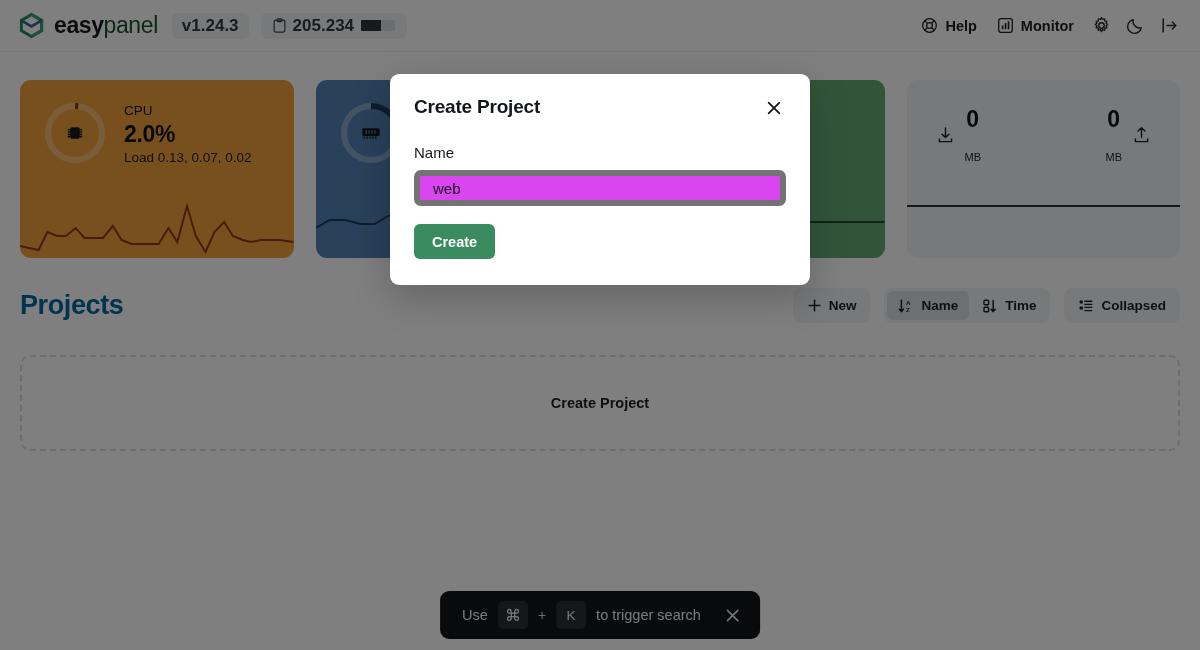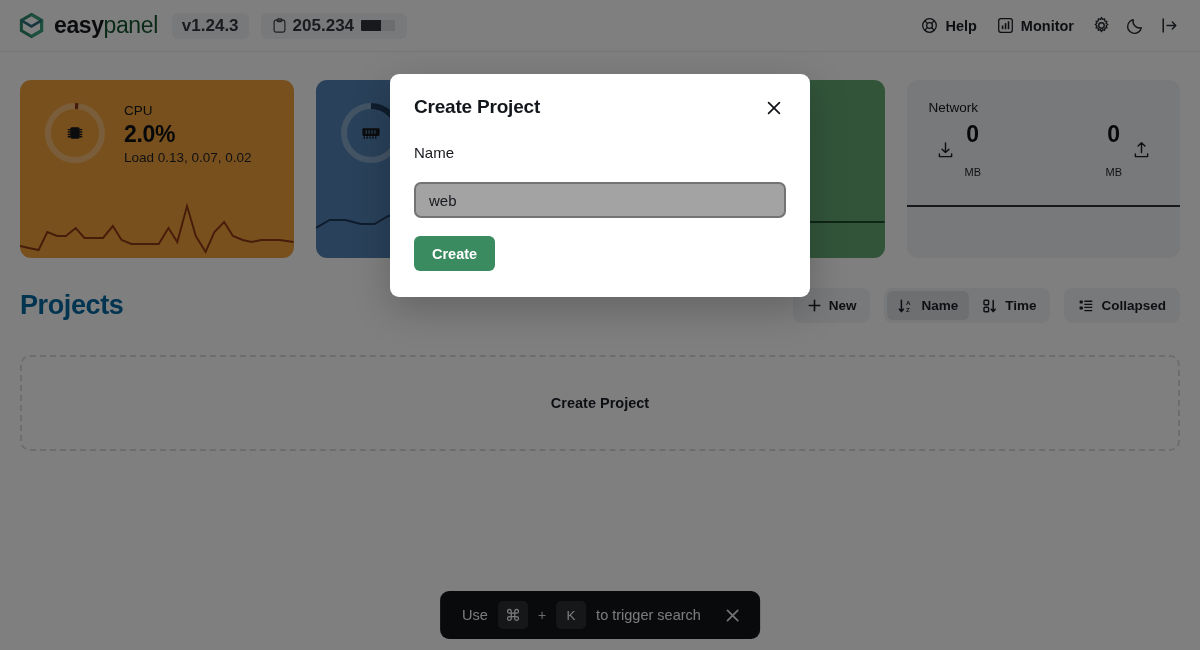--- a/index.html
+++ b/index.html
@@ -163,24 +163,24 @@
     background: #ffffff;
     border-radius: 9px;
     padding: 22px 24px 26px 24px;
     box-shadow: 0 12px 38px rgba(0,0,0,0.22);
   }
   .modal-head { display:flex; align-items:flex-start; }
   .modal-title { font-size: 19px; font-weight: 700; color: #13161b; letter-spacing: -0.2px; }
   .modal-close { margin-left: auto; cursor:pointer; display:flex; padding: 2px; color:#111318; }
   .field-label { margin-top: 24px; font-size: 15px; font-weight: 500; color: #16181d; }
   .field-input {
-    margin-top: 21px;
+    margin-top: 9px;
     width: 100%; height: 36px;
-    border: 2px solid #737373; border-radius: 7px;
-    background: #a3a3a3;
+    border: 6px solid #737373; border-radius: 7px;
+    background: #d946ef;
     padding: 0 13px;
     font-size: 15px; color: #16181d;
     font-family: "Liberation Sans", sans-serif;
     outline: none;
   }
   .btn-create {
     margin-top: 18px;
     height: 35px; padding: 0 18px;
     background: #3a8b5f; border: none; border-radius: 6px;
     color: #ffffff; font-size: 14.5px; font-weight: 700;
@@ -341,21 +341,20 @@
         </div>
       </div>
       <div class="spark">
         <svg viewBox="0 0 280 92" preserveAspectRatio="none">
           <polyline fill="none" stroke="#1f4a2b" stroke-width="2" points="0,56 60,56 140,56 210,56 280,56"></polyline>
         </svg>
       </div>
     </div>
 
     <div class="card net">
-      <div class="net-label">Network</div>
       <div class="net-row">
 
         <div class="net-cell">
           <svg class="net-ico" viewBox="0 0 22 22">
             <path d="M11 3 L11 13 M7.4 9.6 L11 13.2 L14.6 9.6" fill="none" stroke="#1d2026" stroke-width="1.5" stroke-linecap="round" stroke-linejoin="round"></path>
             <path d="M4.6 14.6 L4.6 17.4 L17.4 17.4 L17.4 14.6" fill="none" stroke="#1d2026" stroke-width="1.5" stroke-linecap="round" stroke-linejoin="round"></path>
           </svg>
           <div class="net-stack">
             <div class="net-num">0</div>
             <div class="net-unit">MB</div>

